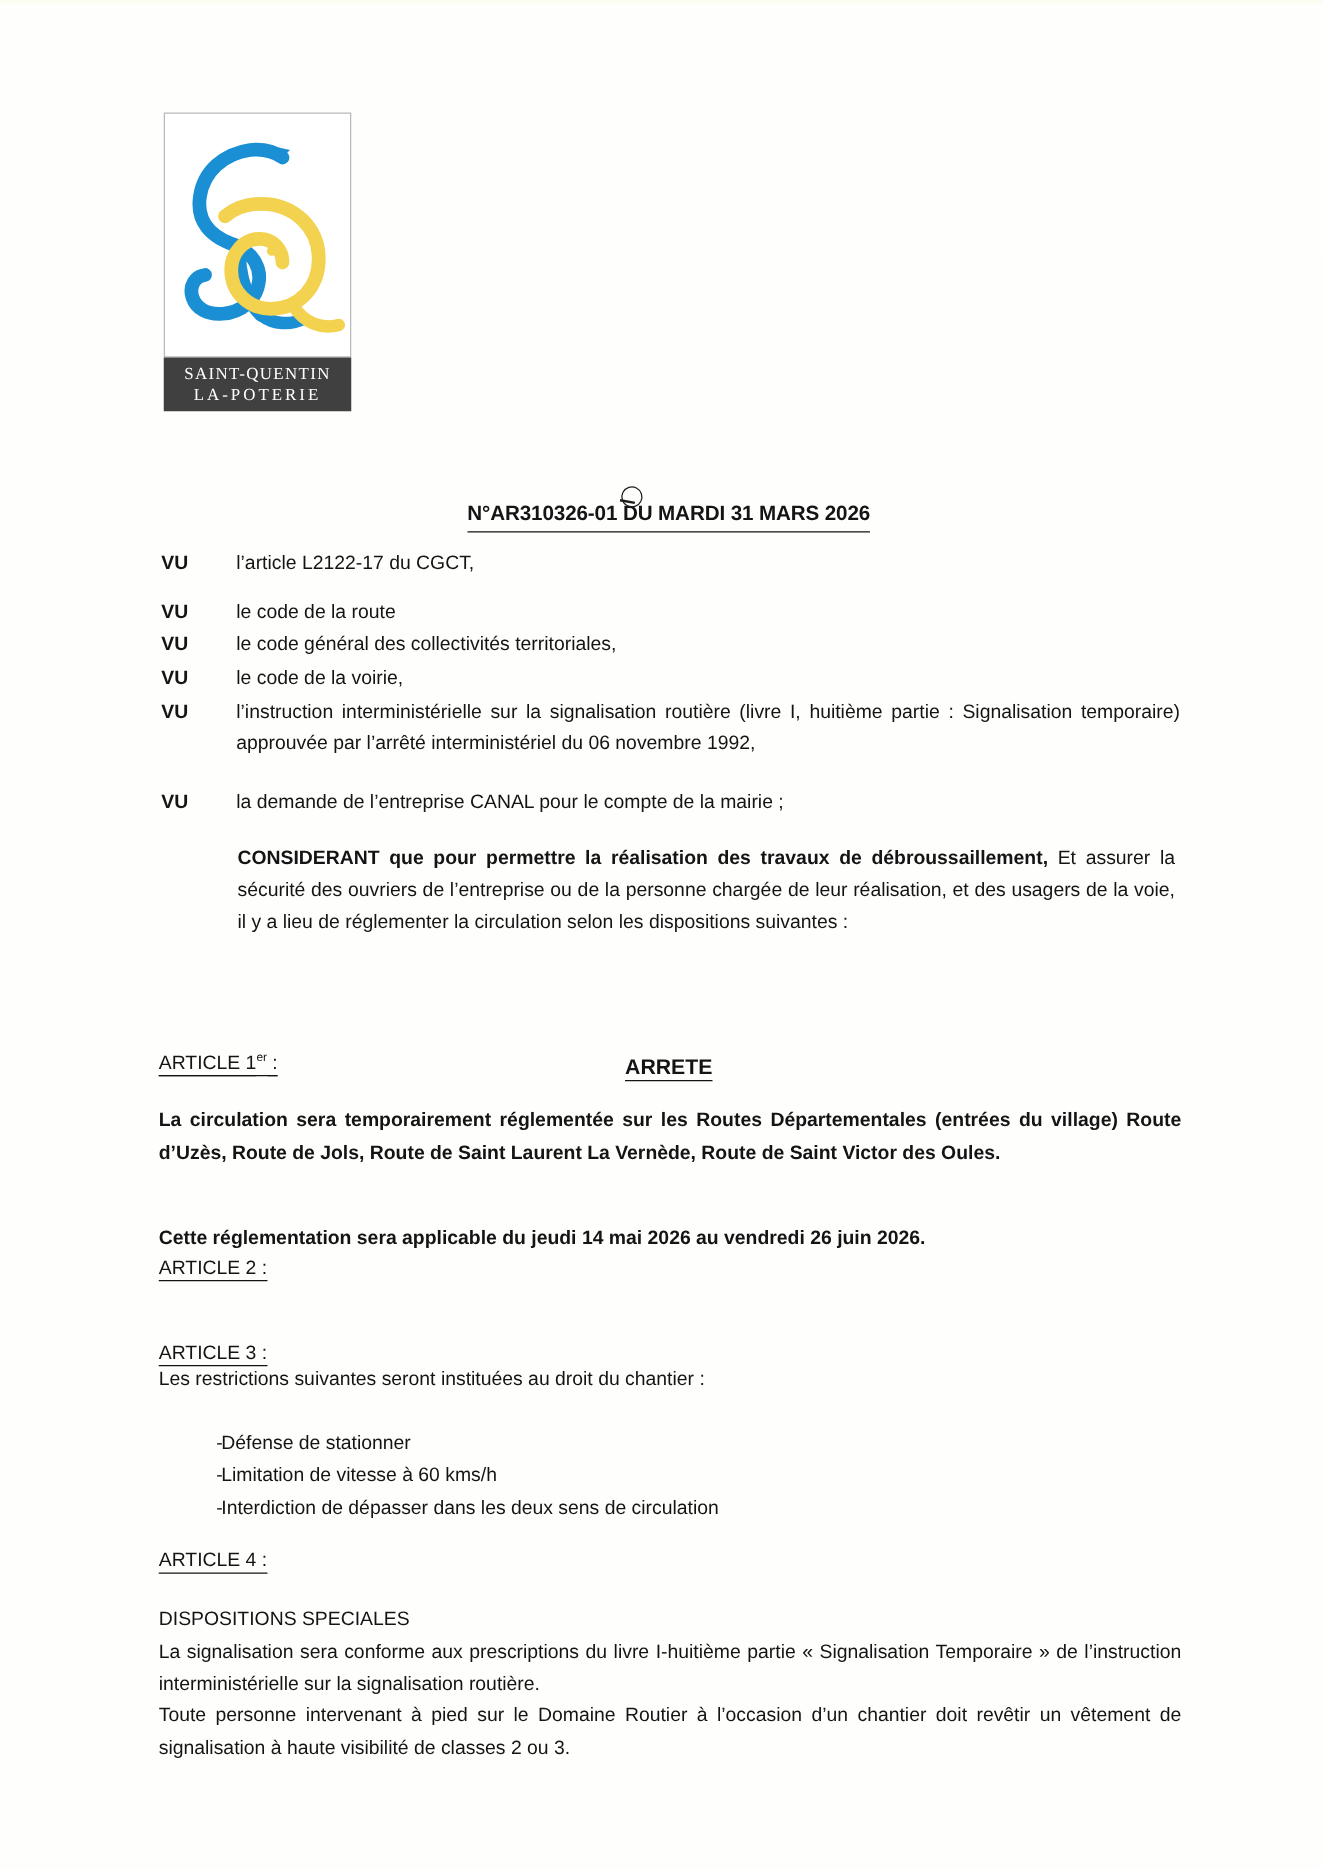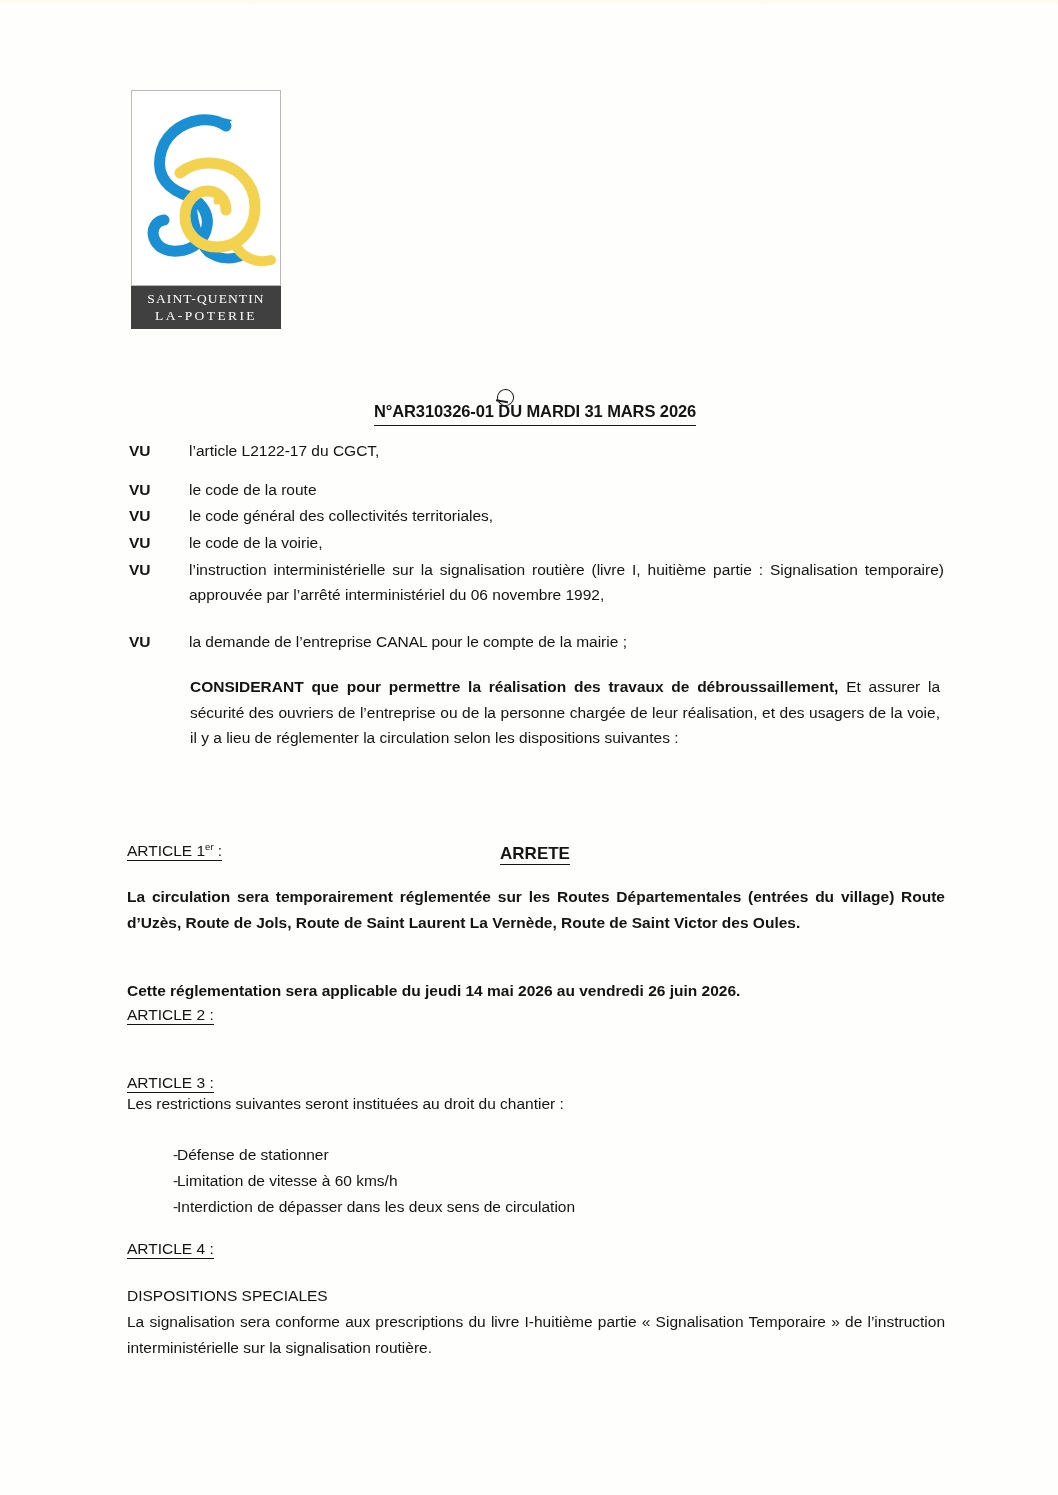--- a/index.html
+++ b/index.html
@@ -293,13 +293,14 @@
       <div class="bullet-dash">-</div>
       <div class="bullet-txt">Interdiction de dépasser dans les deux sens de circulation</div>
     </div>
   </div>
 
   <div class="art-head" style="top:1240px;">
     <span>ARTICLE 4 :</span>
   </div>
   <div class="body-block just" style="top:1309px;">La signalisation sera conforme aux prescriptions du livre I-huitième partie « Signalisation Temporaire » de l’instruction interministérielle sur la signalisation routière.</div>
   <div class="body-block" style="top:1283px;">DISPOSITIONS SPECIALES</div>
+  <div class="body-block just" style="top:1360px;">Toute personne intervenant à pied sur le Domaine Routier à l’occasion d’un chantier doit revêtir un vêtement de signalisation à haute visibilité de classes 2 ou 3.</div>
 </div>
 
 </body></html>

